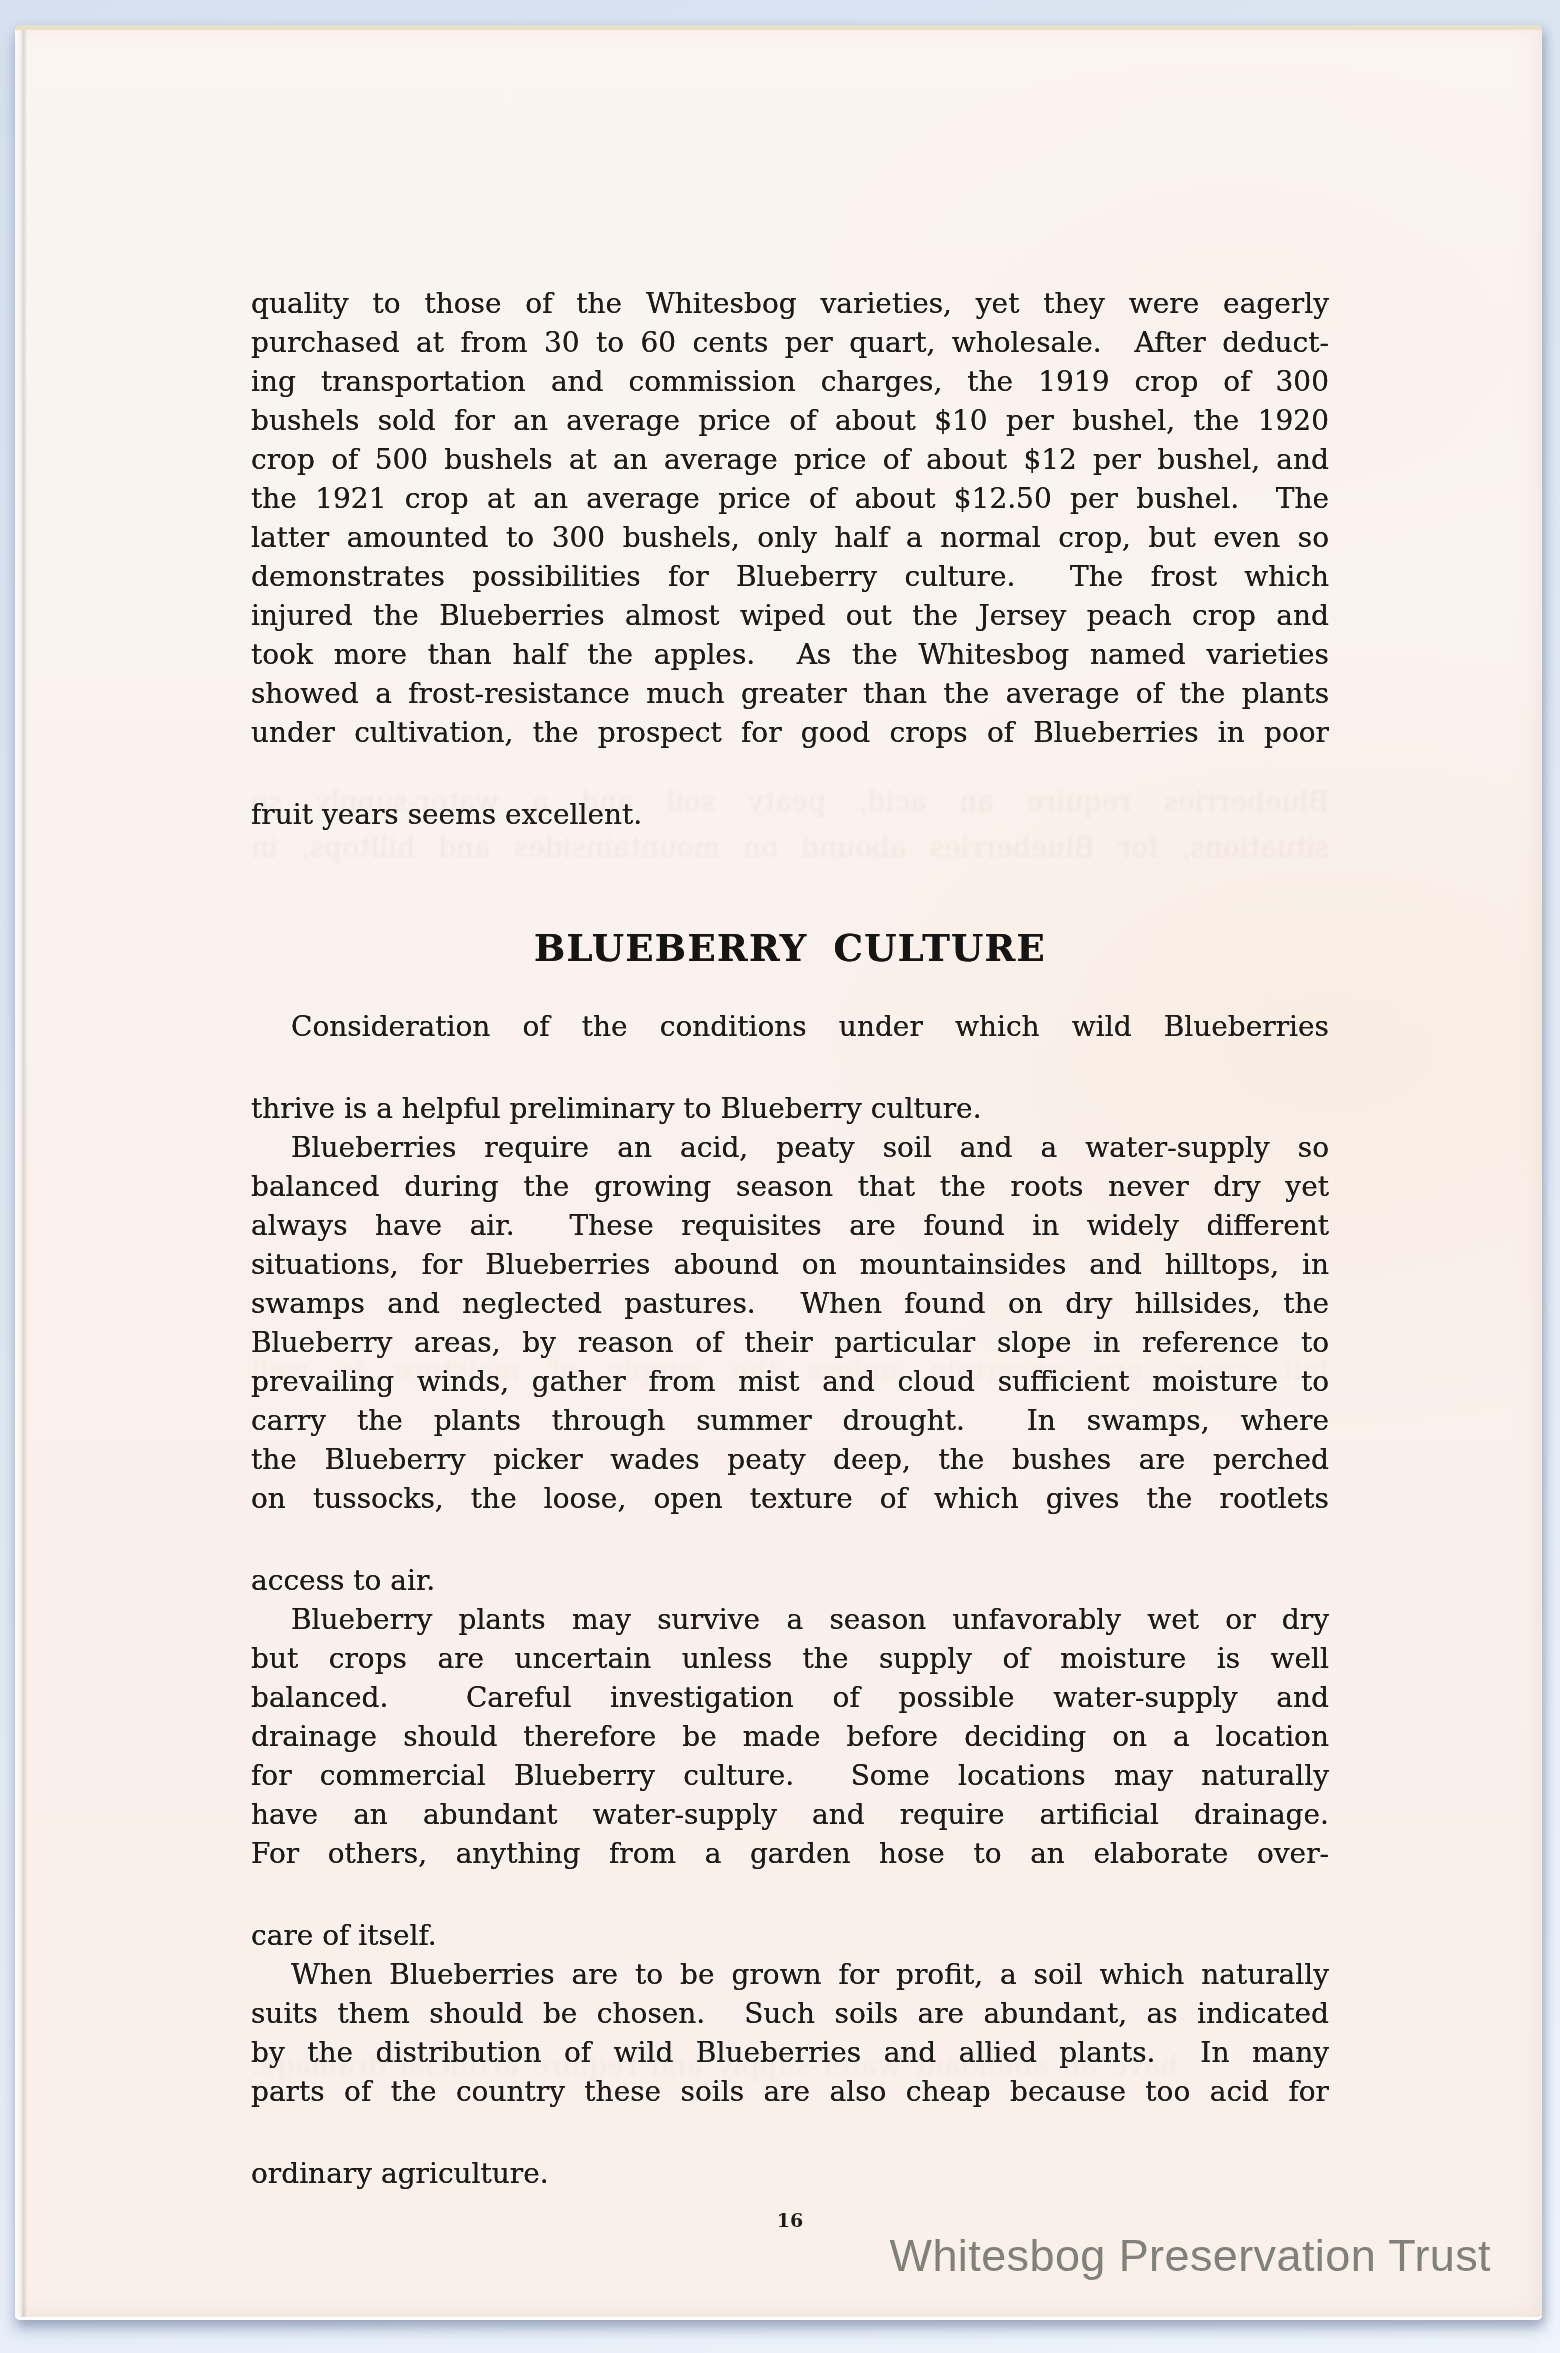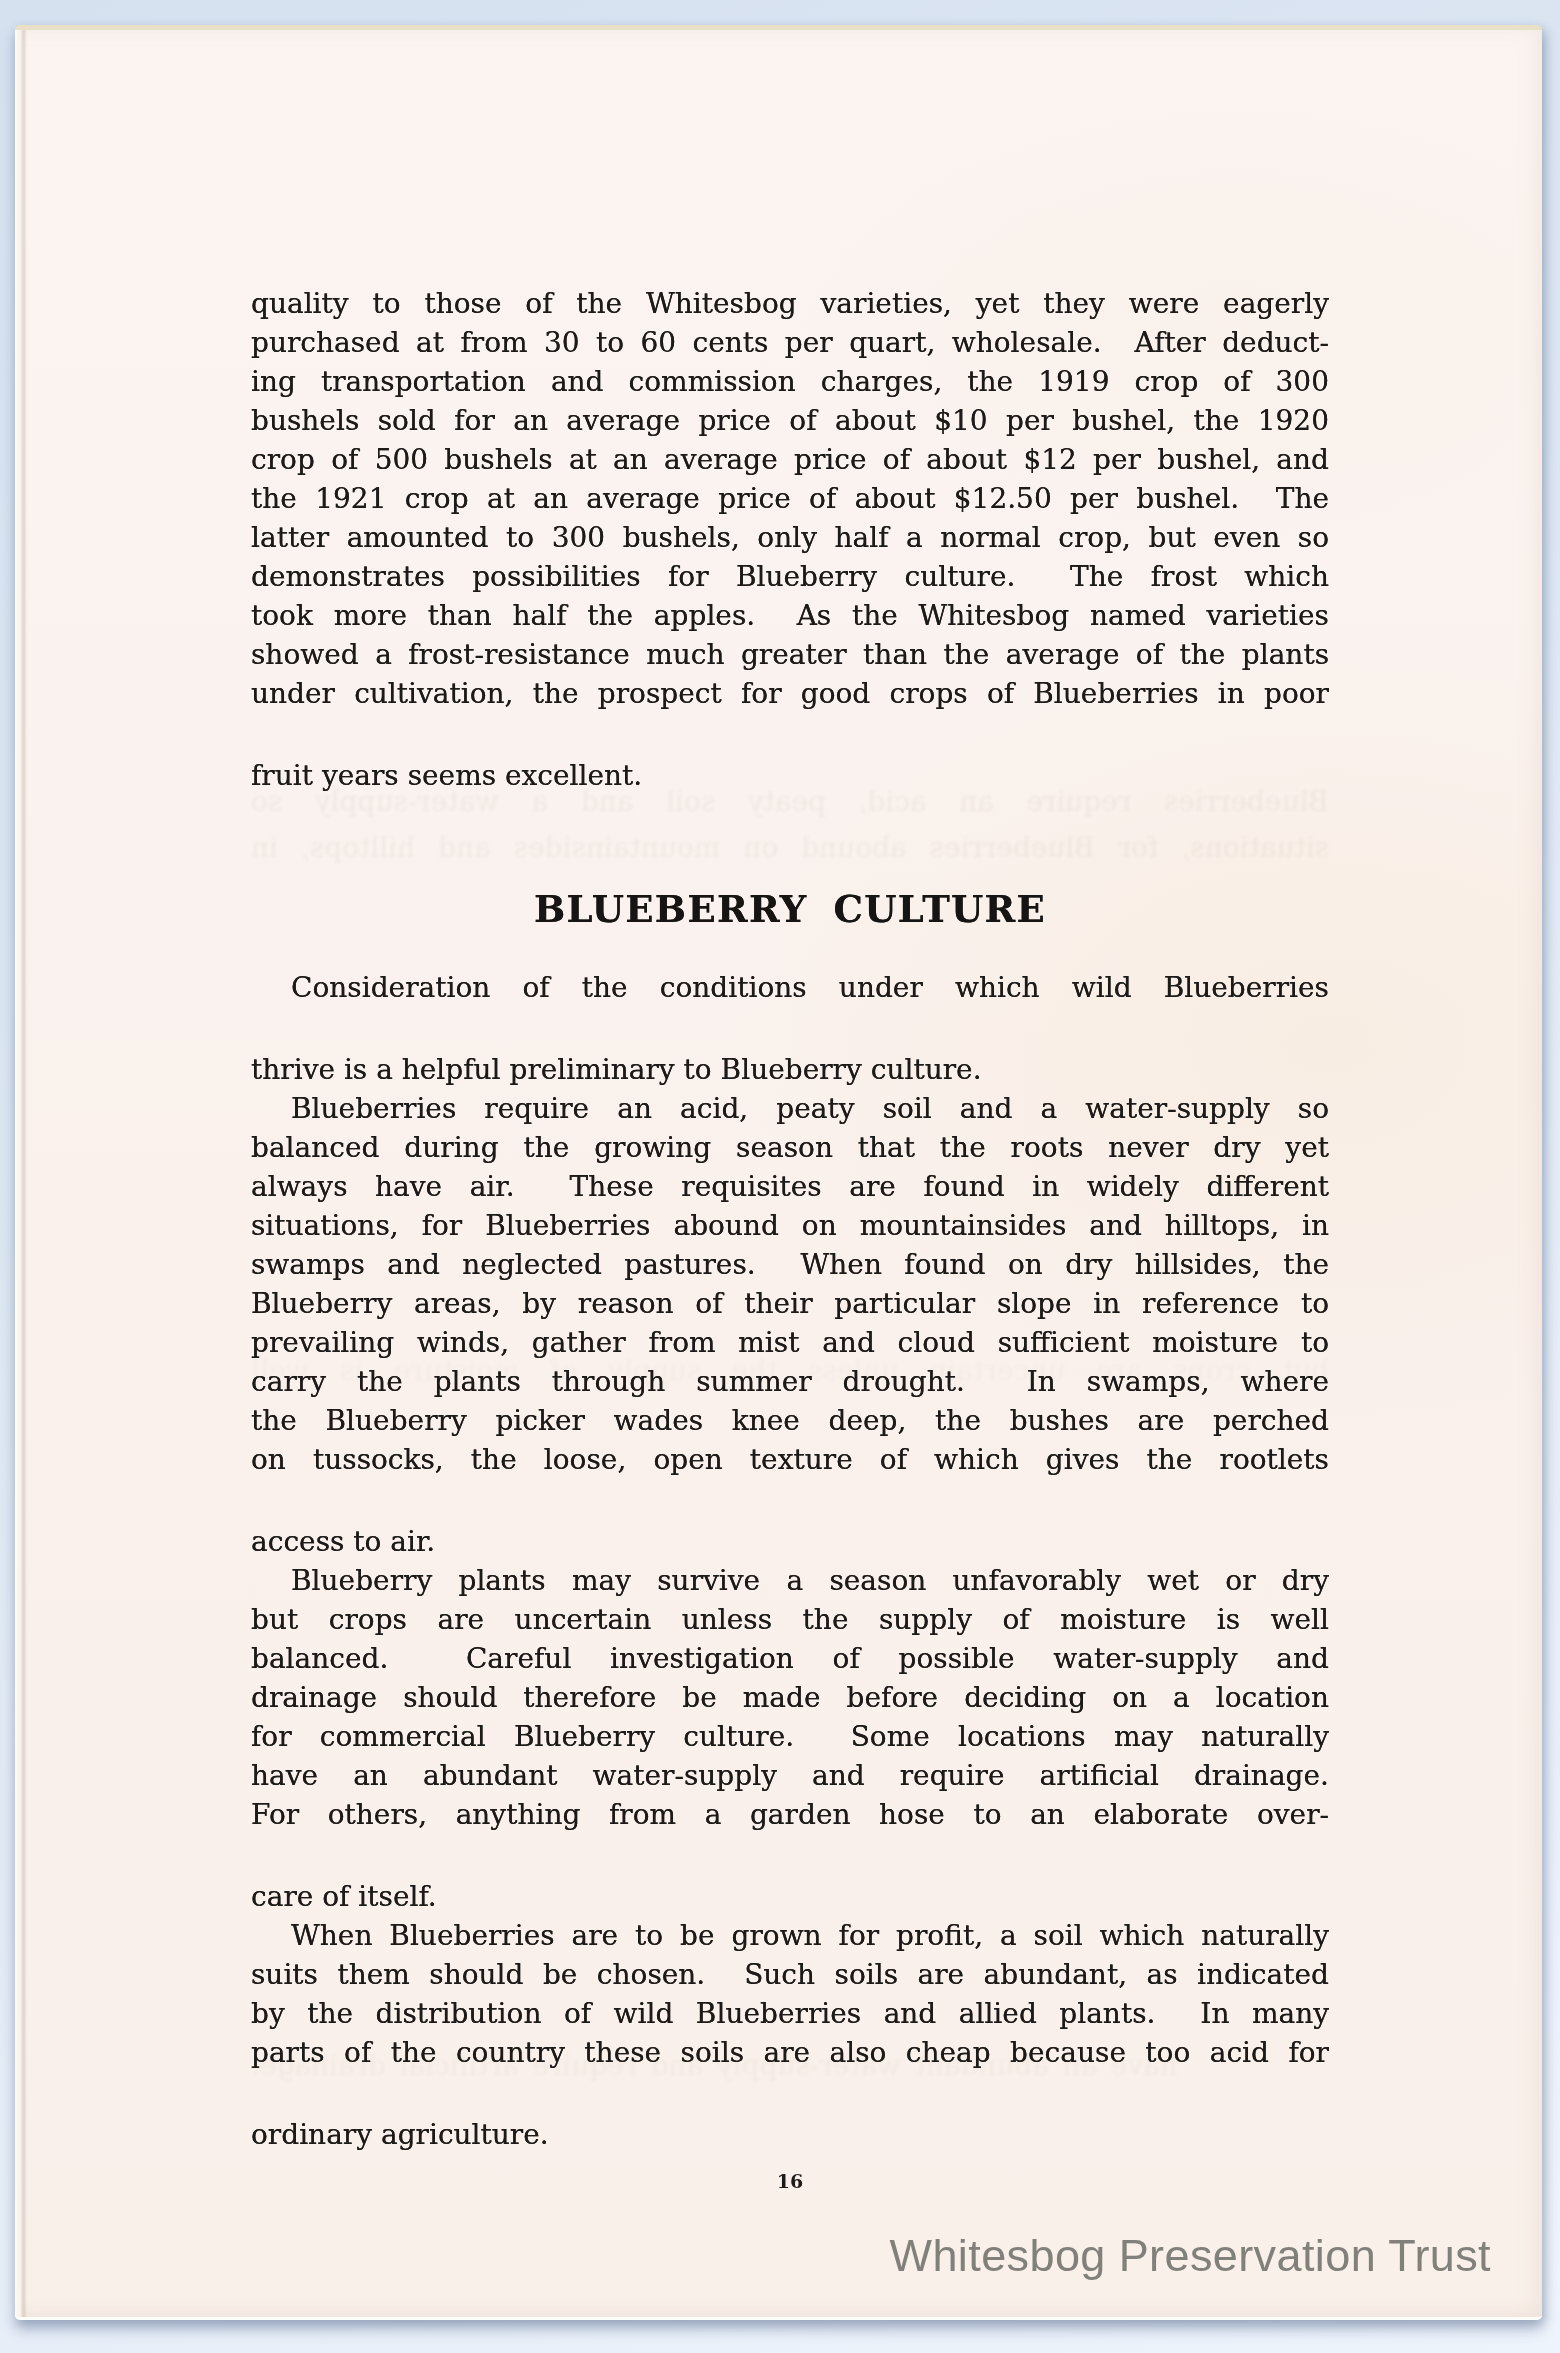--- a/index.html
+++ b/index.html
@@ -164,20 +164,21 @@
 
     <div class="para">
         <div class="line">quality to those of the Whitesbog varieties, yet they were eagerly</div>
         <div class="line">purchased at from 30 to 60 cents per quart, wholesale.  After deduct-</div>
         <div class="line">ing transportation and commission charges, the 1919 crop of 300</div>
         <div class="line">bushels sold for an average price of about $10 per bushel, the 1920</div>
         <div class="line">crop of 500 bushels at an average price of about $12 per bushel, and</div>
         <div class="line">the 1921 crop at an average price of about $12.50 per bushel.  The</div>
         <div class="line">latter amounted to 300 bushels, only half a normal crop, but even so</div>
         <div class="line">demonstrates possibilities for Blueberry culture.  The frost which</div>
+        <div class="line">injured the Blueberries almost wiped out the Jersey peach crop and</div>
         <div class="line">took more than half the apples.  As the Whitesbog named varieties</div>
         <div class="line">showed a frost-resistance much greater than the average of the plants</div>
         <div class="line">under cultivation, the prospect for good crops of Blueberries in poor</div>
         <div class="line last">fruit years seems excellent.</div>
       </div>
 
     <h1 class="heading">BLUEBERRY CULTURE</h1>
 
     <div class="para body-block indent">
         <div class="line">Consideration of the conditions under which wild Blueberries</div>
@@ -186,21 +187,21 @@
 
     <div class="para indent">
         <div class="line">Blueberries require an acid, peaty soil and a water-supply so</div>
         <div class="line">balanced during the growing season that the roots never dry yet</div>
         <div class="line">always have air.  These requisites are found in widely different</div>
         <div class="line">situations, for Blueberries abound on mountainsides and hilltops, in</div>
         <div class="line">swamps and neglected pastures.  When found on dry hillsides, the</div>
         <div class="line">Blueberry areas, by reason of their particular slope in reference to</div>
         <div class="line">prevailing winds, gather from mist and cloud sufficient moisture to</div>
         <div class="line">carry the plants through summer drought.  In swamps, where</div>
-        <div class="line">the Blueberry picker wades knee deep, the bushes are perched</div>
+        <div class="line">the Blueberry picker wades peaty deep, the bushes are perched</div>
         <div class="line">on tussocks, the loose, open texture of which gives the rootlets</div>
         <div class="line last">access to air.</div>
       </div>
 
     <div class="para indent">
         <div class="line">Blueberry plants may survive a season unfavorably wet or dry</div>
         <div class="line">but crops are uncertain unless the supply of moisture is well</div>
         <div class="line">balanced.  Careful investigation of possible water-supply and</div>
         <div class="line">drainage should therefore be made before deciding on a location</div>
         <div class="line">for commercial Blueberry culture.  Some locations may naturally</div>

